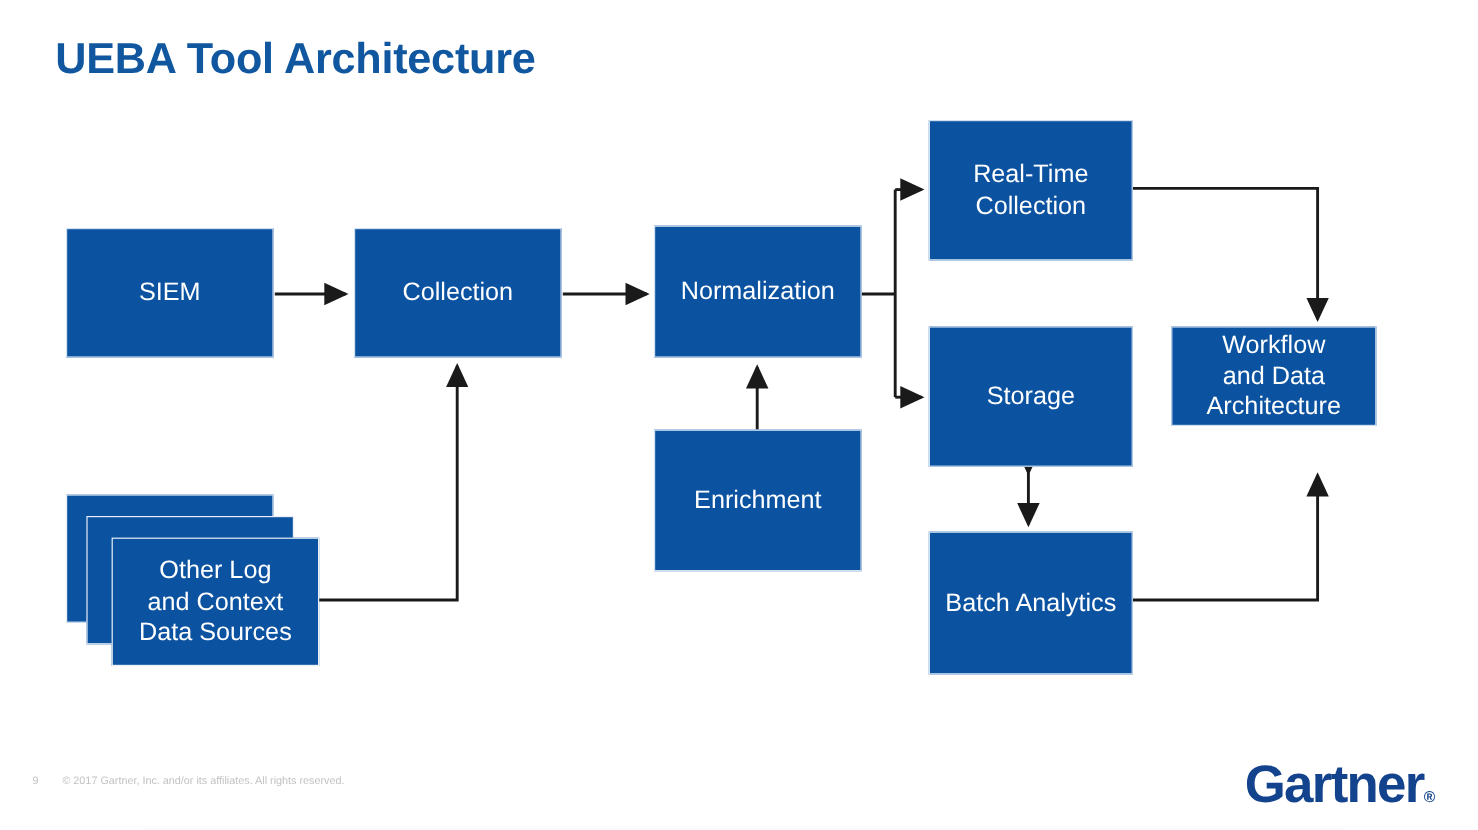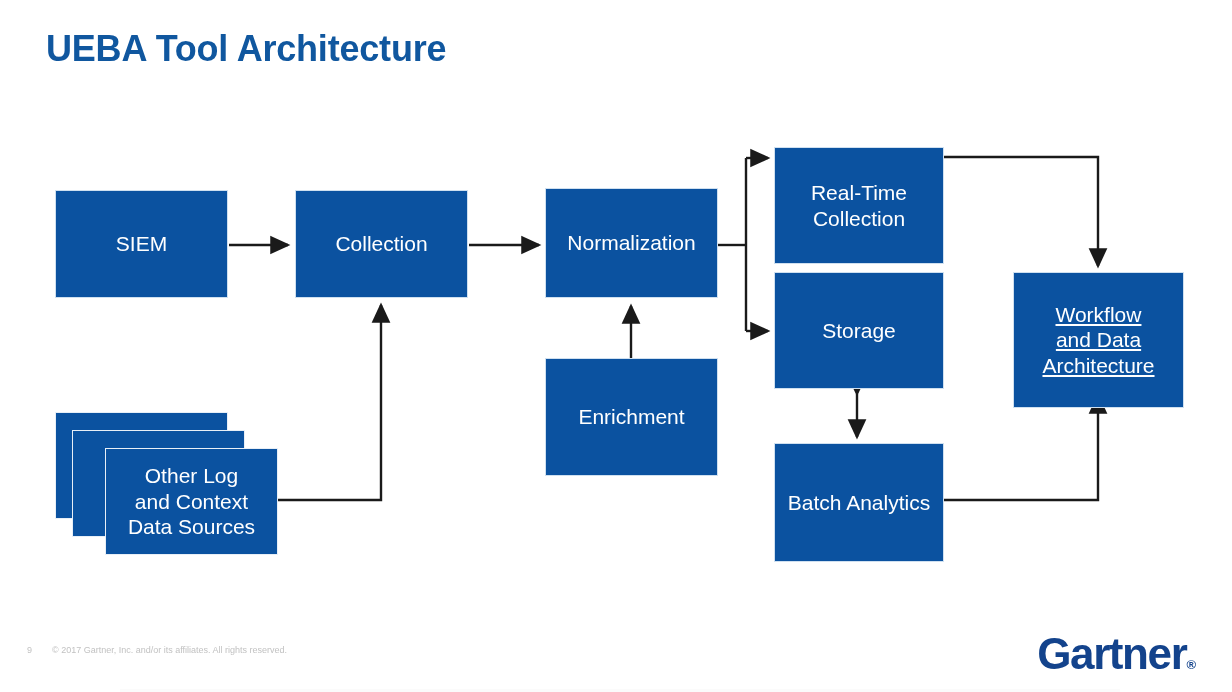--- a/index.html
+++ b/index.html
@@ -69,21 +69,21 @@
     position: absolute;
     width: 173px;
     height: 107px;
     background: #0b52a0;
     border: 1px solid #e8eff7;
     box-sizing: border-box;
   }
   .stack .sheet.s1 { left: 0px;  top: 0px;  }
   .stack .sheet.s2 { left: 17px; top: 18px; }
   .stack .sheet.s3 {
-    left: 50px; top: 36px;
+    left: 38px; top: 36px;
     display: flex;
     align-items: center;
     justify-content: center;
     color: #ffffff;
     font-size: 21px;
     line-height: 1.22;
     text-align: center;
   }
 
   
@@ -205,36 +205,36 @@
       <div class="sheet s2"></div>
       <div class="sheet s3">
         <span>
           <span>Other Log</span><br>
           <span>and Context</span><br>
           <span>Data Sources</span>
         </span>
       </div>
     </div>
 
-    <div class="node" style="left:774px; top:100px; width:170px; height:117px;margin-top:47px;">
+    <div class="node" style="left:774px; top:100px; width:170px; height:117px;">
       <span class="label">
         <span>Real-Time</span><br>
         <span>Collection</span>
       </span>
     </div>
 
     <div class="node" style="left:774px; top:272px; width:170px; height:117px;">
       <span class="label">Storage</span>
     </div>
 
     <div class="node" style="left:774px; top:443px; width:170px; height:119px;">
       <span class="label">Batch Analytics</span>
     </div>
 
-    <div class="node" style="left:1013px; top:272px; width:171px; height:136px;text-decoration:underline;">
+    <div class="node" style="left:976px; top:272px; width:171px; height:83px;">
       <span class="label">
         <span>Workflow</span><br>
         <span>and Data</span><br>
         <span>Architecture</span>
       </span>
     </div>
 
   </div>
 
   <div id="footer">

